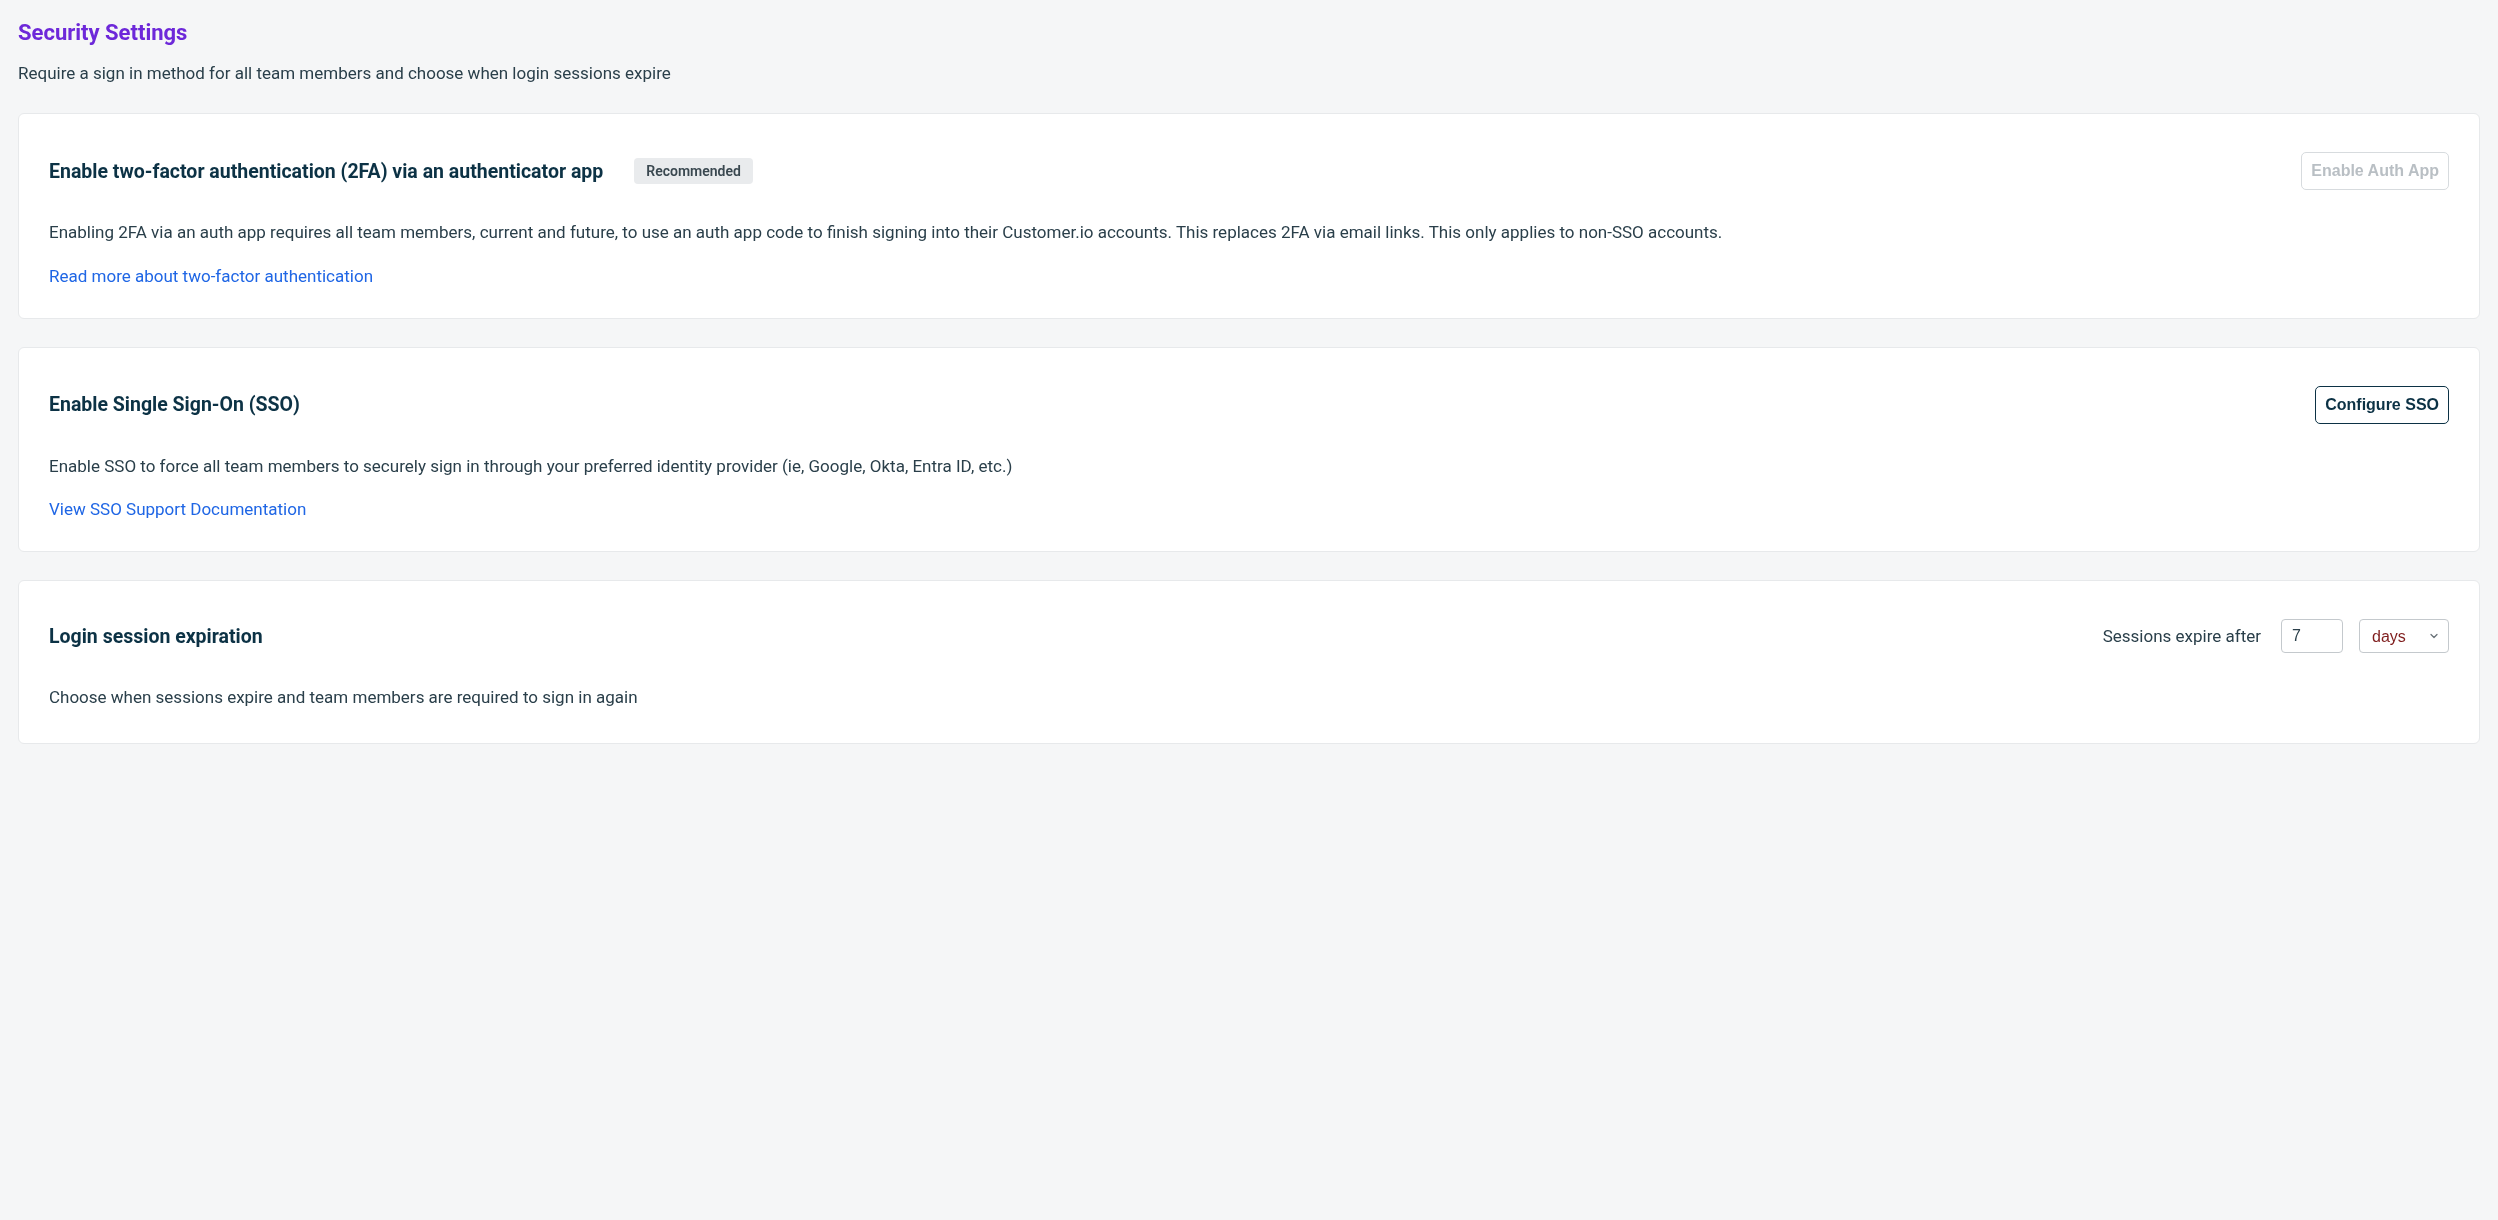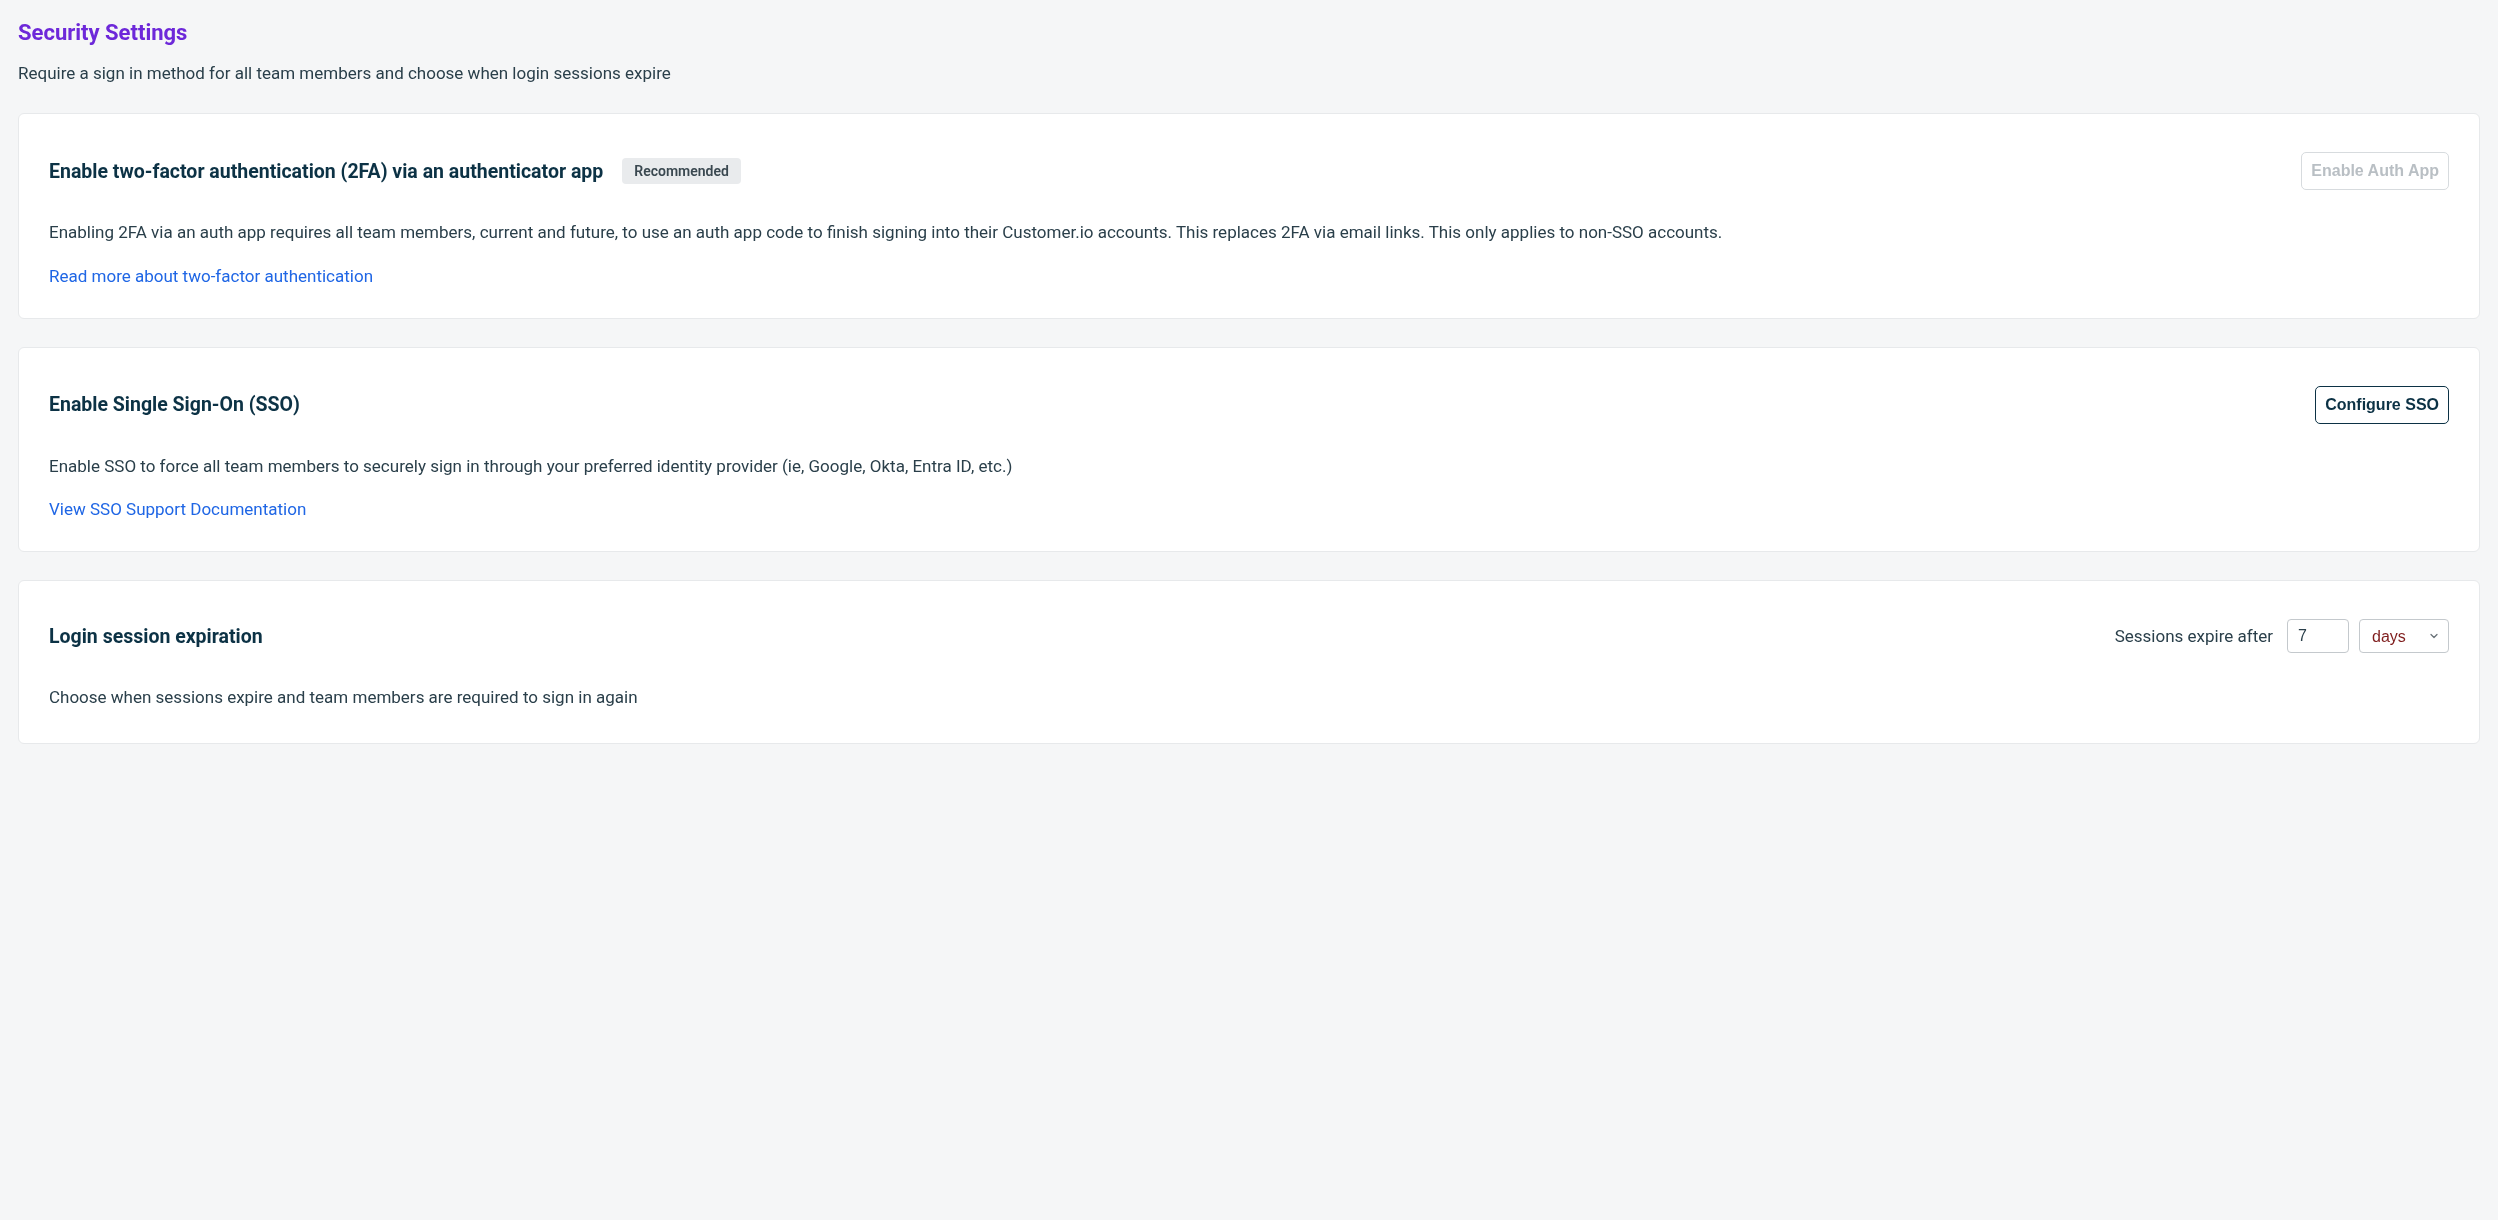--- a/index.html
+++ b/index.html
@@ -35,21 +35,21 @@
     .card-header {
       display: flex;
       align-items: center;
       justify-content: space-between;
       margin-bottom: 30px;
       gap: 12px;
     }
     .card-header-left {
       display: flex;
       align-items: center;
-      gap: 19px;
+      gap: 31px;
       flex-wrap: wrap;
     }
     .card-title {
       font-size: 19.5px;
       font-weight: 700;
       color: #0c3245;
     }
     .badge {
       background: #e9ebed;
       color: #3a4850;
@@ -86,21 +86,21 @@
       color: #1f66e5;
       font-weight: 400;
       text-decoration: none;
       font-size: 17px;
       cursor: pointer;
       display: inline-block;
     }
     .session-controls {
       display: flex;
       align-items: center;
-      gap: 10px;
+      gap: 16px;
     }
     .session-label {
       font-size: 17px;
       color: #2a3f4a;
       margin-right: 4px;
     }
     .num-input {
       width: 62px;
       height: 34px;
       border: 1px solid #c4c9cd;

